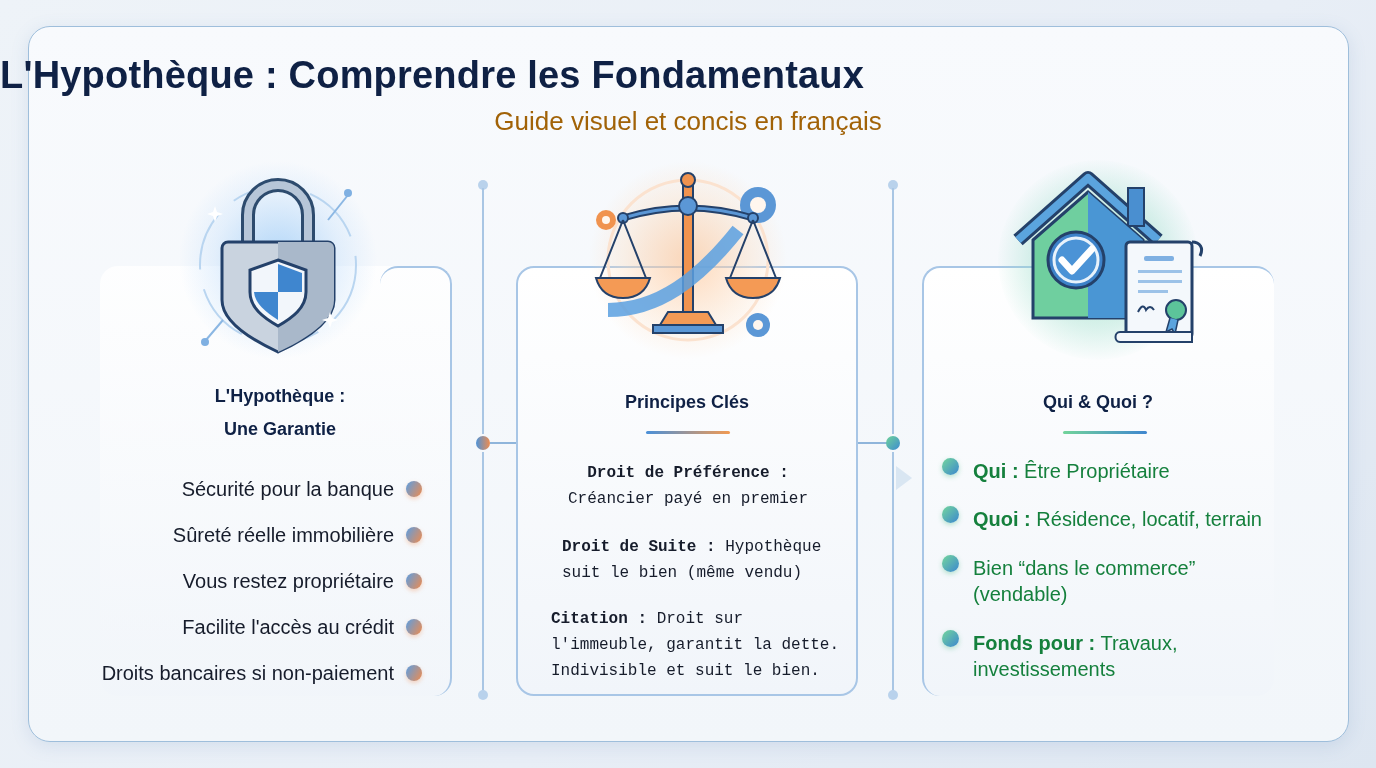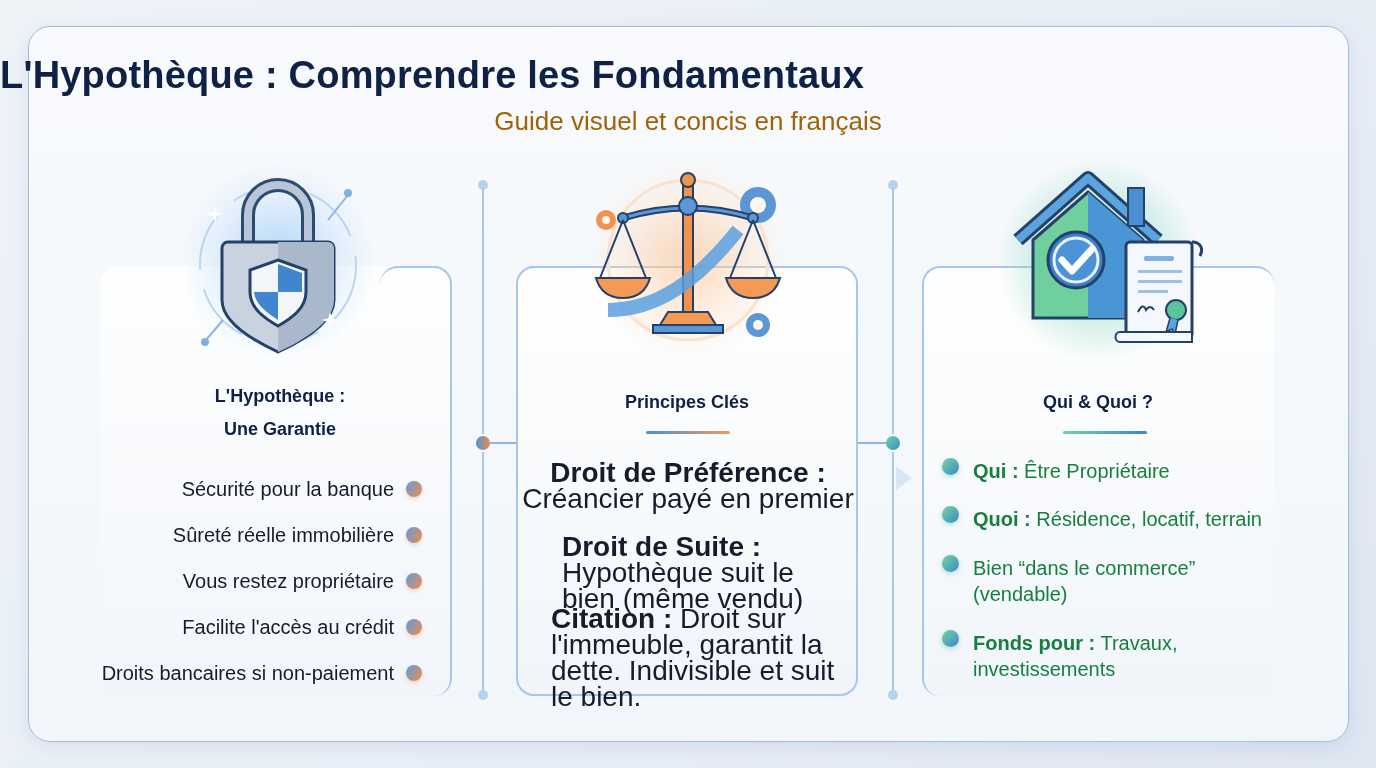--- a/index.html
+++ b/index.html
@@ -70,21 +70,21 @@
     .list-left .row {
       display: flex; justify-content: flex-end; align-items: center;
       height: 46px; font-size: 20px; color: #161c2b;
     }
     .list-left .dot {
       width: 16px; height: 16px; border-radius: 50%; margin-left: 12px;
       background: linear-gradient(120deg, #5a9ee3 0%, #f08b4d 100%);
       box-shadow: 0 2px 4px rgba(240,140,80,0.35);
     }
 
-    .mid-text { position: absolute; left: 540px; width: 300px; font-size: 28px; line-height: 26px; color: #161c2b; }
+    .mid-text { position: absolute; left: 540px; width: 300px; font-size: 16px; line-height: 26px; color: #161c2b; font-family: Liberation Mono, monospace; }
     .mid-text b { font-weight: 700; }
     .right-item { position: absolute; display: flex; align-items: flex-start; font-size: 20px; line-height: 26px; color: #15803d; }
     .right-item .gdot {
       width: 17px; height: 17px; border-radius: 50%; margin-right: 14px; flex: none;
       background: linear-gradient(135deg, #74d79c 0%, #3b87cf 100%);
       box-shadow: 0 2px 5px rgba(100,200,150,0.45);
     }
     .right-item b { font-weight: 700; }
 
     .arrow-tri {

